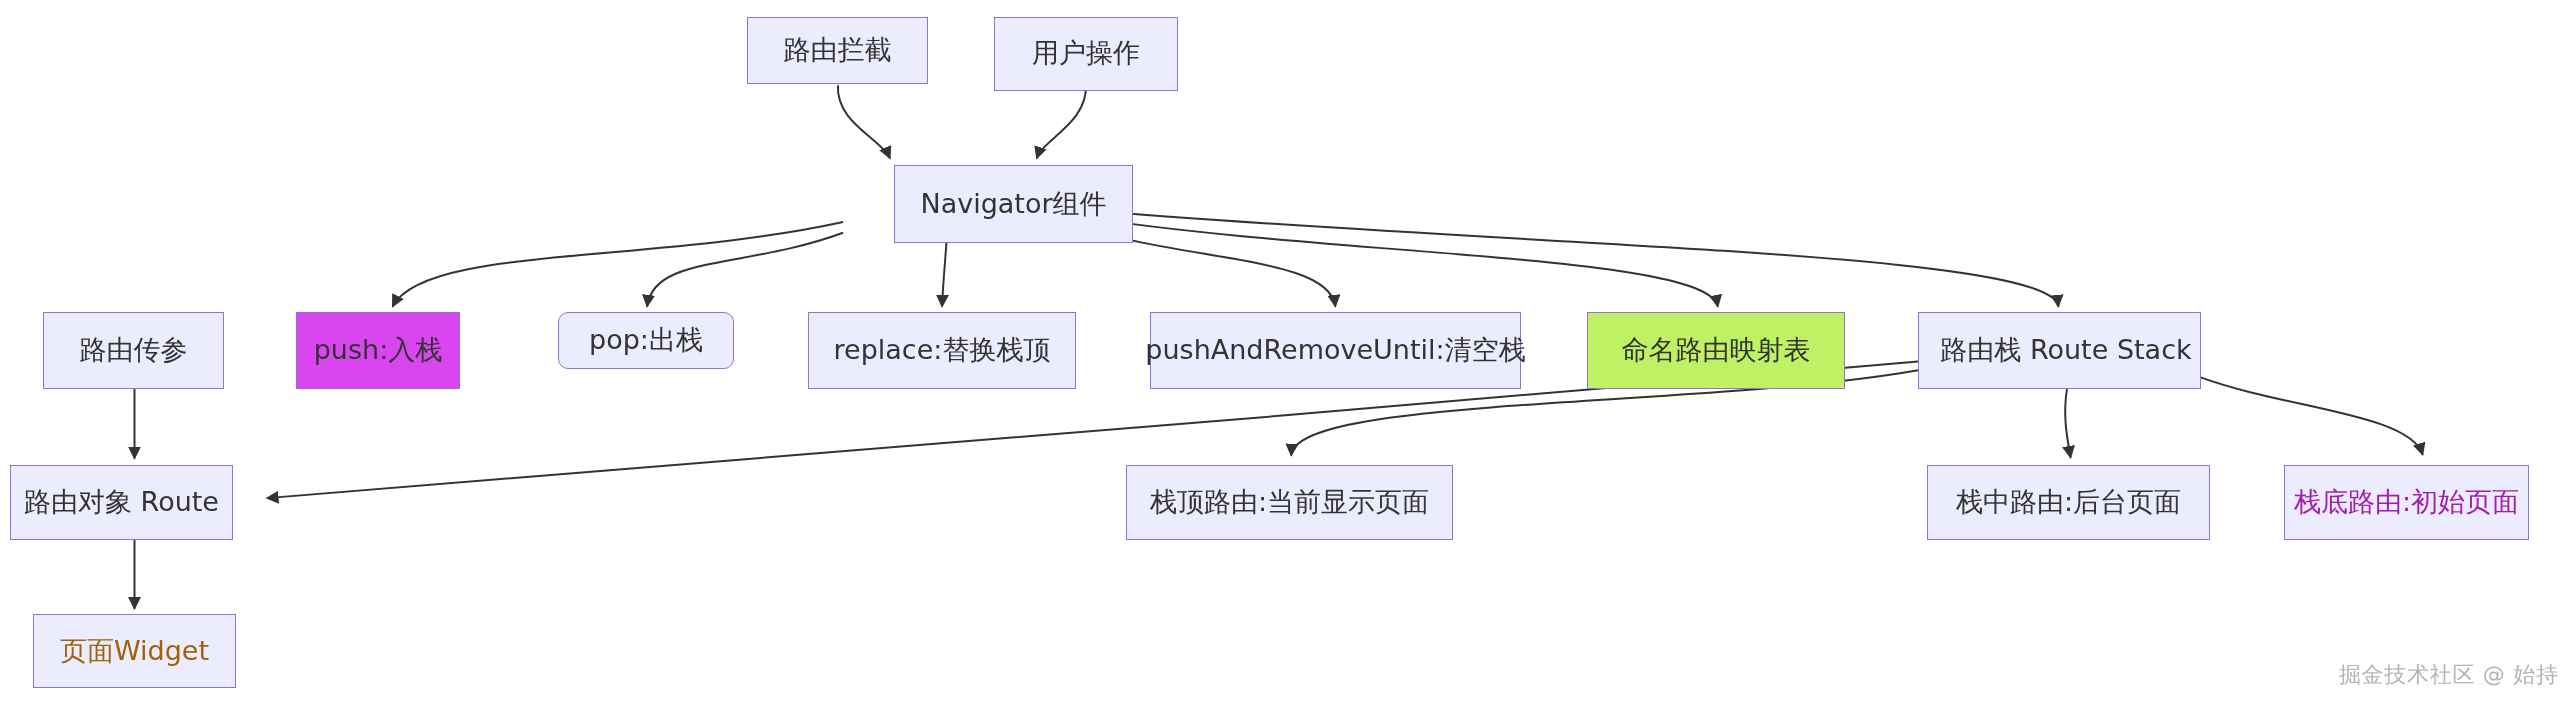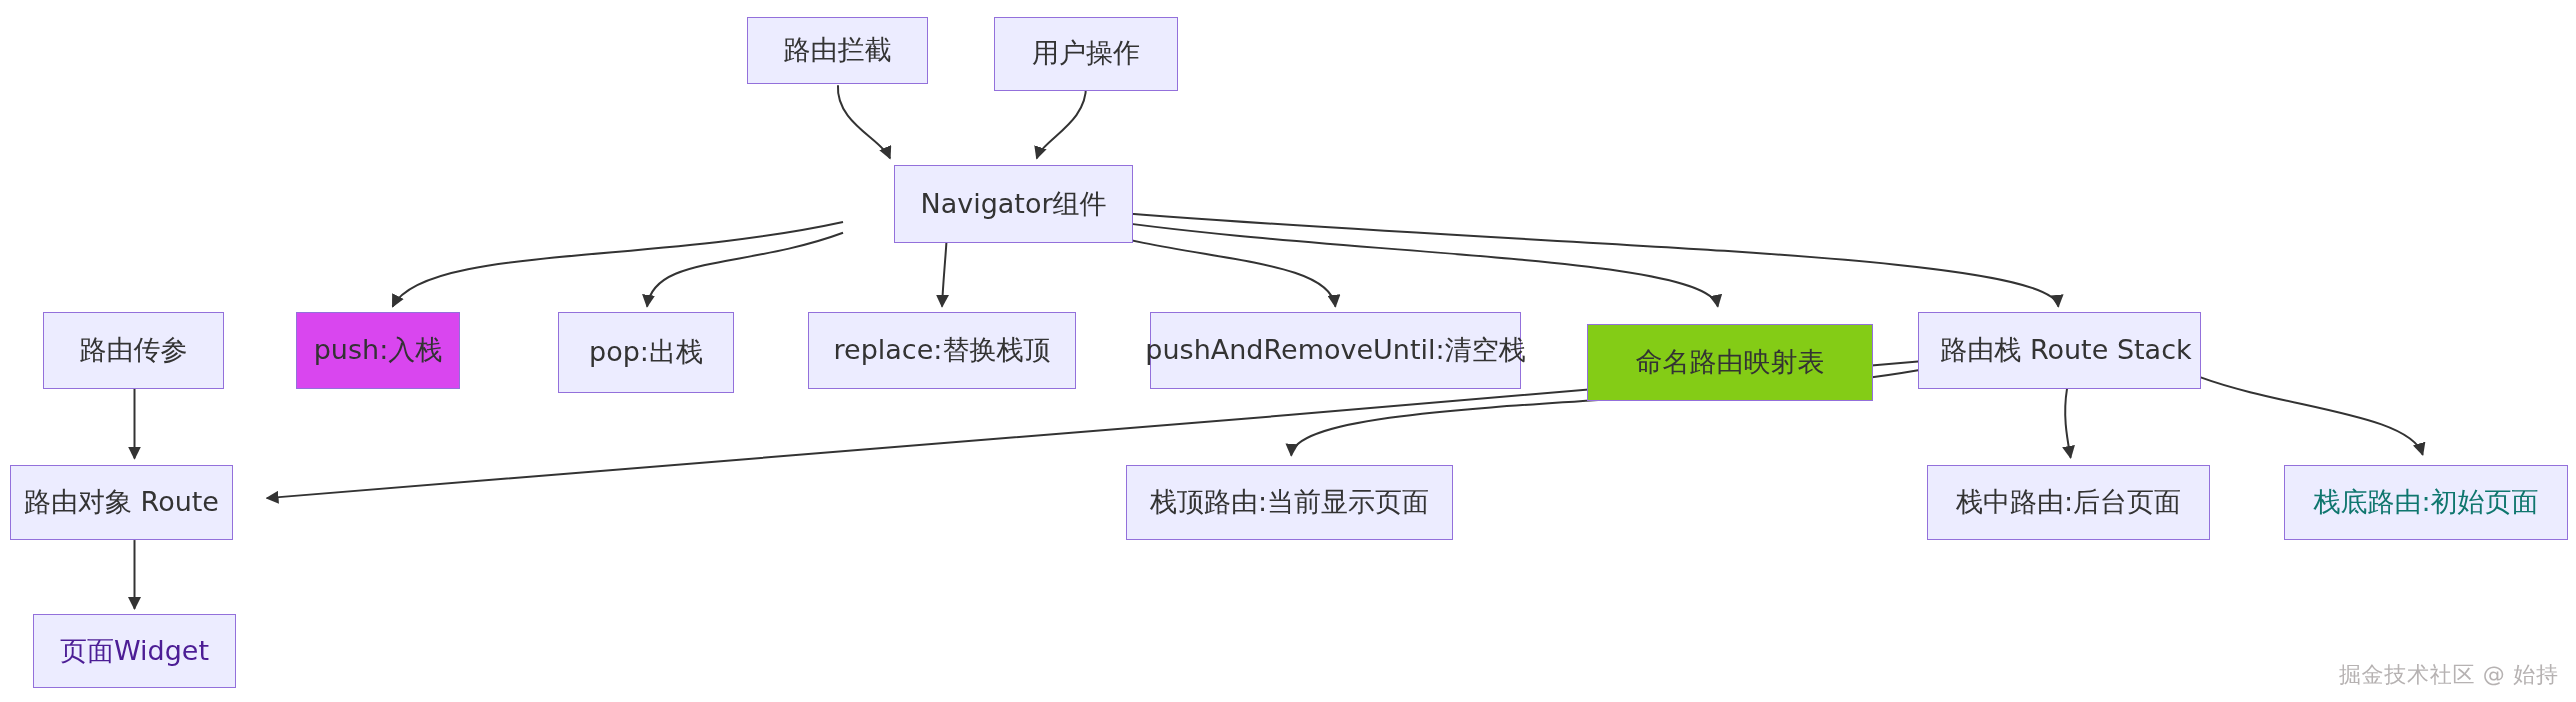--- a/index.html
+++ b/index.html
@@ -74,27 +74,27 @@
         <path d="M3043,522 C3160,565 3332,572 3350,629" fill="none" stroke="#333333" stroke-width="2.75" marker-end="url(#arrowhead)"></path>
       </g>
   </svg>
 
   <div id="node-layer">
       <div class="node" style="left: 747px; top: 16.6px; width: 181px; height: 67px; background: rgb(236, 236, 255); border-color: rgb(147, 112, 219); color: rgb(51, 51, 51); font-size: 27px;">路由拦截</div>
       <div class="node" style="left: 994px; top: 16.6px; width: 184px; height: 74px; background: rgb(236, 236, 255); border-color: rgb(147, 112, 219); color: rgb(51, 51, 51); font-size: 27px;">用户操作</div>
       <div class="node" style="left: 894px; top: 165px; width: 239px; height: 78px; background: rgb(236, 236, 255); border-color: rgb(147, 112, 219); color: rgb(51, 51, 51); font-size: 27px;">Navigator组件</div>
       <div class="node" style="left: 43px; top: 312px; width: 181px; height: 77px; background: rgb(236, 236, 255); border-color: rgb(147, 112, 219); color: rgb(51, 51, 51); font-size: 27px;">路由传参</div>
       <div class="node" style="left: 296px; top: 312px; width: 164px; height: 77px; background: #d946ef; border-color: rgb(147, 112, 219); color: rgb(51, 51, 51); font-size: 27px;">push:入栈</div>
-      <div class="node" style="left: 558px; top: 312px; width: 176px; height: 81px; background: rgb(236, 236, 255); border-color: rgb(147, 112, 219); color: rgb(51, 51, 51); font-size: 27px;">pop:出栈</div>
+      <div class="node" style="left: 558px; top: 312px; width: 176px; height: 57px; background: rgb(236, 236, 255); border-color: rgb(147, 112, 219); color: rgb(51, 51, 51); font-size: 27px; border-radius: 10px;">pop:出栈</div>
       <div class="node" style="left: 808px; top: 312px; width: 268px; height: 77px; background: rgb(236, 236, 255); border-color: rgb(147, 112, 219); color: rgb(51, 51, 51); font-size: 27px;">replace:替换栈顶</div>
       <div class="node" style="left: 1150px; top: 312px; width: 371px; height: 77px; background: rgb(236, 236, 255); border-color: rgb(147, 112, 219); color: rgb(51, 51, 51); font-size: 27px;">pushAndRemoveUntil:清空栈</div>
-      <div class="node" style="left: 1587px; top: 312px; width: 286px; height: 77px; background: #84cc16; border-color: rgb(147, 112, 219); color: rgb(51, 51, 51); font-size: 27px; margin-top: 12px;">命名路由映射表</div>
+      <div class="node" style="left: 1587px; top: 312px; width: 258px; height: 77px; background: #bef264; border-color: rgb(147, 112, 219); color: rgb(51, 51, 51); font-size: 27px;">命名路由映射表</div>
       <div class="node" style="left: 1918px; top: 312px; width: 283px; height: 77px; background: rgb(236, 236, 255); border-color: rgb(147, 112, 219); color: rgb(51, 51, 51); font-size: 27px; padding-left: 13px;">路由栈 Route Stack</div>
       <div class="node" style="left: 10px; top: 465px; width: 223px; height: 75px; background: rgb(236, 236, 255); border-color: rgb(147, 112, 219); color: rgb(51, 51, 51); font-size: 27px;">路由对象 Route</div>
       <div class="node" style="left: 1126px; top: 465px; width: 327px; height: 75px; background: rgb(236, 236, 255); border-color: rgb(147, 112, 219); color: rgb(51, 51, 51); font-size: 27px;">栈顶路由:当前显示页面</div>
       <div class="node" style="left: 1927px; top: 465px; width: 283px; height: 75px; background: rgb(236, 236, 255); border-color: rgb(147, 112, 219); color: rgb(51, 51, 51); font-size: 27px;">栈中路由:后台页面</div>
-      <div class="node" style="left: 2284px; top: 465px; width: 284px; height: 75px; background: rgb(236, 236, 255); border-color: rgb(147, 112, 219); color: #0f766e; font-size: 27px;">栈底路由:初始页面</div>
-      <div class="node" style="left: 33px; top: 614px; width: 203px; height: 74px; background: rgb(236, 236, 255); border-color: rgb(147, 112, 219); color: #4c1d95; font-size: 27px;">页面Widget</div>
+      <div class="node" style="left: 2284px; top: 465px; width: 245px; height: 75px; background: rgb(236, 236, 255); border-color: rgb(147, 112, 219); color: #a21caf; font-size: 27px;">栈底路由:初始页面</div>
+      <div class="node" style="left: 33px; top: 614px; width: 203px; height: 74px; background: rgb(236, 236, 255); border-color: rgb(147, 112, 219); color: #a16207; font-size: 27px;">页面Widget</div>
     </div>
 
   <div class="watermark" style="color: rgb(182, 178, 178); margin-left: 40px;">掘金技术社区 @ 始持</div>
 </div>
 
 
 </body></html>

